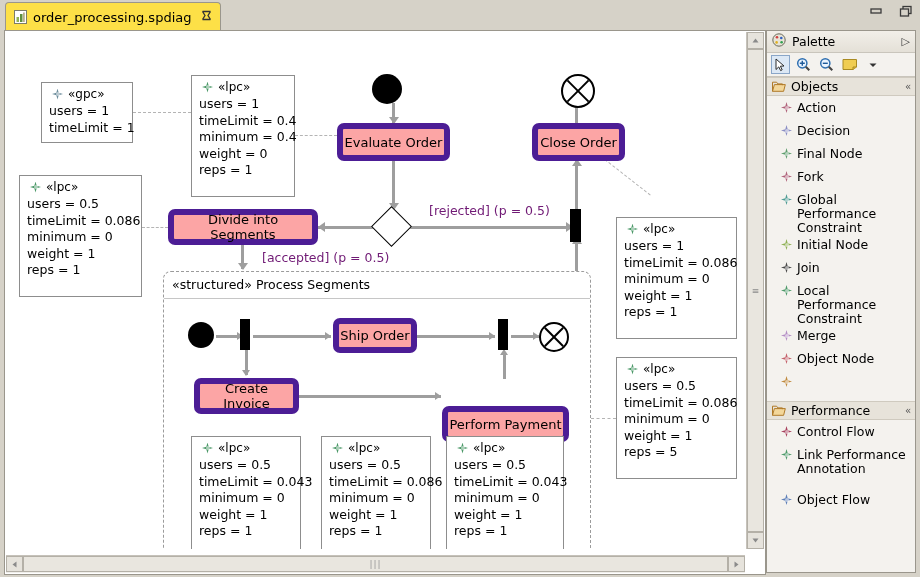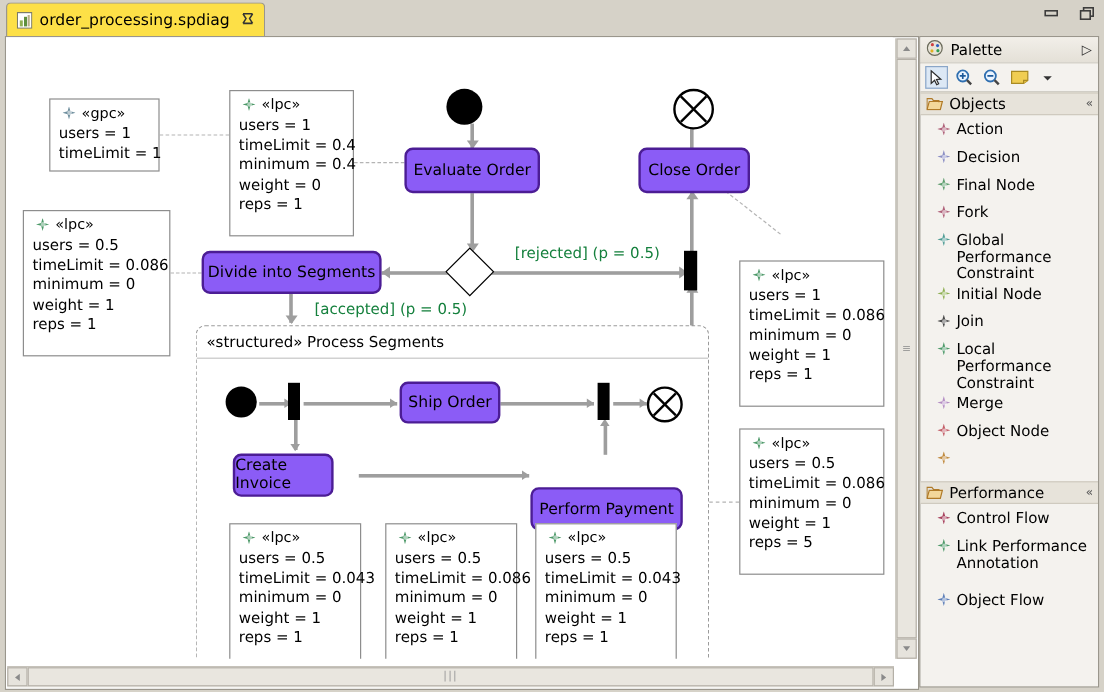--- a/index.html
+++ b/index.html
@@ -51,23 +51,23 @@
     width:11px;height:11px;margin:-5.5px 0 0 -5.5px;
     background:currentColor;
     clip-path:polygon(50% 0%,61% 39%,100% 50%,61% 61%,50% 100%,39% 61%,0% 50%,39% 39%);
   }
   .spark::after{
     width:4px;height:4px;margin:-2px 0 0 -2px;background:#ffffff;border-radius:50%;opacity:.55;
   }
 
   
   .act{
-    position:absolute;background:#8b5cf6;border:2px solid #4c1d95;border-radius:7px;
+    position:absolute;background:#fca5a5;border:6px solid #4c1d95;border-radius:7px;
     display:flex;align-items:center;justify-content:center;
-    font-size:13px;color:#000;box-sizing:border-box;
+    font-size:13px;color:#000;box-sizing:border-box;text-align:center;
   }
   .initial{position:absolute;border-radius:50%;background:#000;}
   .finalnode{position:absolute;border-radius:50%;border:2px solid #000;background:#fff;}
   .finalnode::before,.finalnode::after{
     content:"";position:absolute;left:50%;top:50%;width:100%;height:2px;background:#000;
     transform-origin:center;
   }
   .finalnode::before{transform:translate(-50%,-50%) rotate(45deg);}
   .finalnode::after{transform:translate(-50%,-50%) rotate(-45deg);}
   .bar{position:absolute;background:#000;}
@@ -84,21 +84,21 @@
   .eh{height:3px;}
   .ev{width:3px;}
   .arrow{position:absolute;width:0;height:0;}
   .ar-down{border-left:5px solid transparent;border-right:5px solid transparent;border-top:7px solid #9e9e9e;}
   .ar-up{border-left:5px solid transparent;border-right:5px solid transparent;border-bottom:7px solid #9e9e9e;}
   .ar-right{border-top:5px solid transparent;border-bottom:5px solid transparent;border-left:7px solid #9e9e9e;}
   .ar-left{border-top:5px solid transparent;border-bottom:5px solid transparent;border-right:7px solid #9e9e9e;}
   .ar-sm-right{border-top:4px solid transparent;border-bottom:4px solid transparent;border-left:6px solid #9e9e9e;}
   .ar-sm-down{border-left:4px solid transparent;border-right:4px solid transparent;border-top:6px solid #9e9e9e;}
   .ar-sm-up{border-left:4px solid transparent;border-right:4px solid transparent;border-bottom:6px solid #9e9e9e;}
-  .elabel{position:absolute;font-size:12.5px;color:#15803d;white-space:nowrap;}
+  .elabel{position:absolute;font-size:12.5px;color:#701a75;white-space:nowrap;}
 
   .link{position:absolute;border-top:1px dashed #b4b4b4;height:0;}
   .vlink{position:absolute;border-left:1px dashed #b4b4b4;width:0;}
   .dlink{position:absolute;height:0;border-top:1px dashed #b4b4b4;transform-origin:0 0;}
 
   
   .vscroll{position:absolute;right:1px;top:1px;width:17px;height:517px;background:#f0eeea;border-left:1px solid #c6c2ba;}
   .hscroll{position:absolute;left:1px;bottom:1px;height:17px;width:739px;background:#f0eeea;border-top:1px solid #c6c2ba;}
   .sb-btn{position:absolute;background:#e6e3dc;border:1px solid #b4b0a7;box-sizing:border-box;
           display:flex;align-items:center;justify-content:center;font-size:8px;color:#6a6a6a;}
@@ -242,21 +242,21 @@
           </div>
           <div class="act" style="left: 527px; top: 92px; width: 93px; height: 38px;">
             <span>Close Order</span>
           </div>
           <div class="act" style="left: 163px; top: 178px; width: 150px; height: 36px;">
             <span>Divide into Segments</span>
           </div>
           <div class="act" style="left: 328px; top: 287px; width: 84px; height: 35px;">
             <span>Ship Order</span>
           </div>
-          <div class="act" style="left: 189px; top: 347px; width: 84px; height: 36px;">
+          <div class="act" style="left: 189px; top: 347px; width: 105px; height: 36px;">
             <span>Create Invoice</span>
           </div>
           <div class="act" style="left: 437px; top: 347px; width: 127px; height: 36px; margin-top: 28px;">
             <span>Perform Payment</span>
           </div>
         </div>
 
       <div id="edgelabels-host">
           <div class="elabel" style="left: 424px; top: 172px;">[rejected] (p = 0.5)</div>
           <div class="elabel" style="left: 257px; top: 219px;">[accepted] (p = 0.5)</div>

